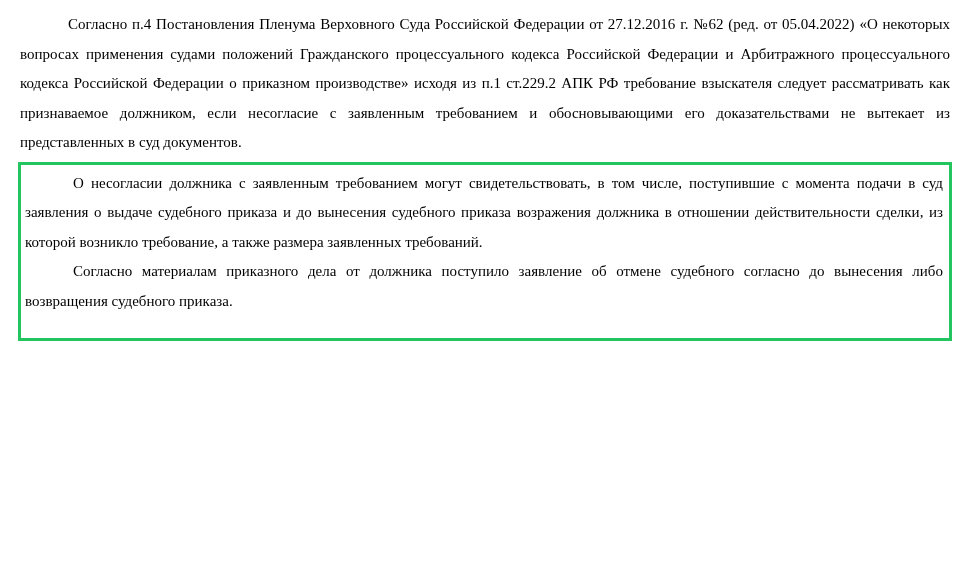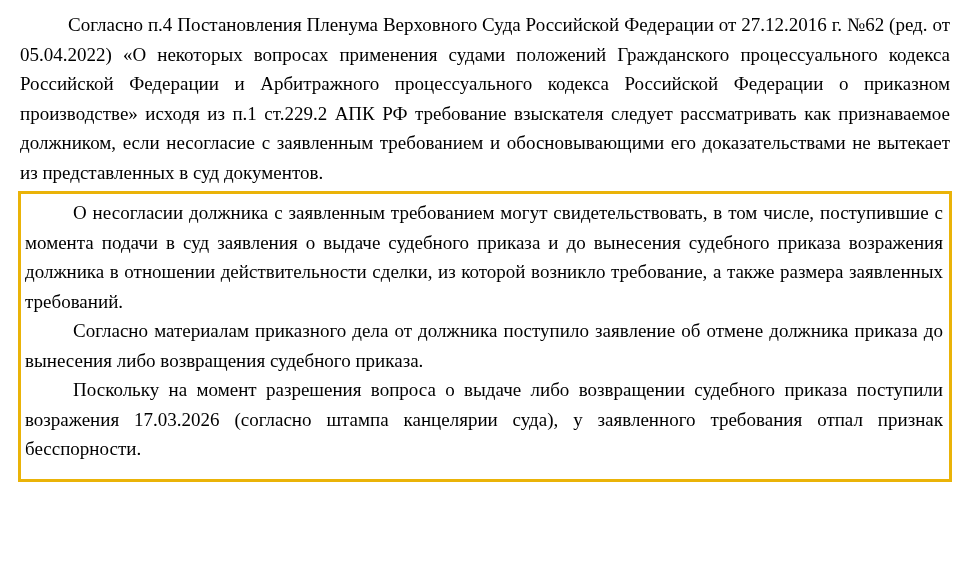--- a/index.html
+++ b/index.html
@@ -15,56 +15,55 @@
     overflow: hidden;
   }
   .page {
     position: relative;
     width: 970px;
     height: 564px;
     box-sizing: border-box;
     padding: 10px 18px 0 18px;
   }
   .doc-text {
-    font-size: 19px;
+    font-size: 15px;
     line-height: 29.5px;
     text-align: justify;
     text-justify: inter-word;
   }
   .para {
     margin: 0;
     text-indent: 48px;
     text-align: justify;
   }
   .block-top {
     padding: 0 2px 0 2px;
   }
   .highlight-box {
     position: relative;
-    border: 3px solid #eab308;
+    border: 3px solid #22c55e;
     box-sizing: border-box;
     margin-top: 4px;
-    padding: 4px 6px 15px 4px;
+    padding: 4px 6px 22px 4px;
   }
   .block-bottom {
     padding: 4px 2px 0 2px;
   }
   
 </style>
 </head>
 <body>
 
 <div class="page">
 
   <div class="doc-text block-top">
     <p class="para">Согласно п.4 Постановления Пленума Верховного Суда Российской Федерации от 27.12.2016 г. №62 (ред. от 05.04.2022) «О некоторых вопросах применения судами положений Гражданского процессуального кодекса Российской Федерации и Арбитражного процессуального кодекса Российской Федерации о приказном производстве» исходя из п.1 ст.229.2 АПК РФ требование взыскателя следует рассматривать как признаваемое должником, если несогласие с заявленным требованием и обосновывающими его доказательствами не вытекает из представленных в суд документов.</p>
   </div>
 
   <div class="highlight-box">
     <div class="doc-text">
       <p class="para">О несогласии должника с заявленным требованием могут свидетельствовать, в том числе, поступившие с момента подачи в суд заявления о выдаче судебного приказа и до вынесения судебного приказа возражения должника в отношении действительности сделки, из которой возникло требование, а также размера заявленных требований.</p>
-      <p class="para">Согласно материалам приказного дела от должника поступило заявление об отмене должника приказа до вынесения либо возвращения судебного приказа.</p>
-      <p class="para">Поскольку на момент разрешения вопроса о выдаче либо возвращении судебного приказа поступили возражения 17.03.2026 (согласно штампа канцелярии суда), у заявленного требования отпал признак бесспорности.</p>
+      <p class="para">Согласно материалам приказного дела от должника поступило заявление об отмене судебного согласно до вынесения либо возвращения судебного приказа.</p>
     </div>
   </div>
 
 
 </div>
 
 </body></html>

